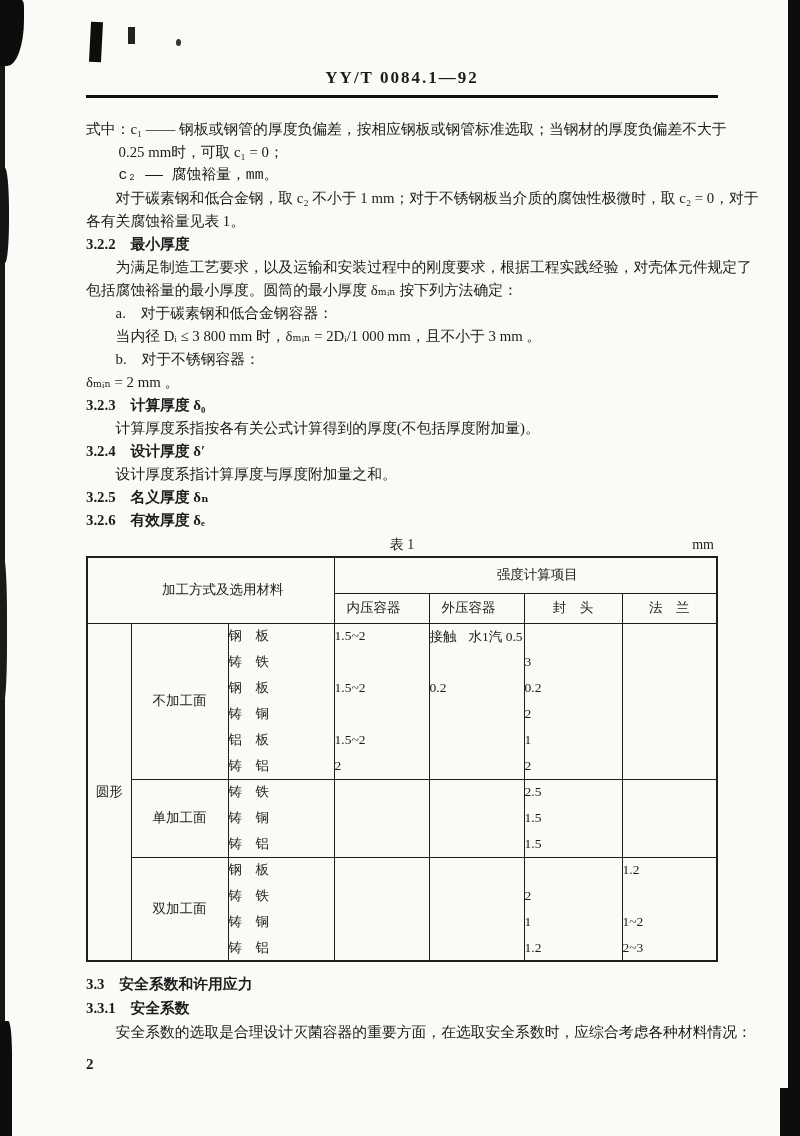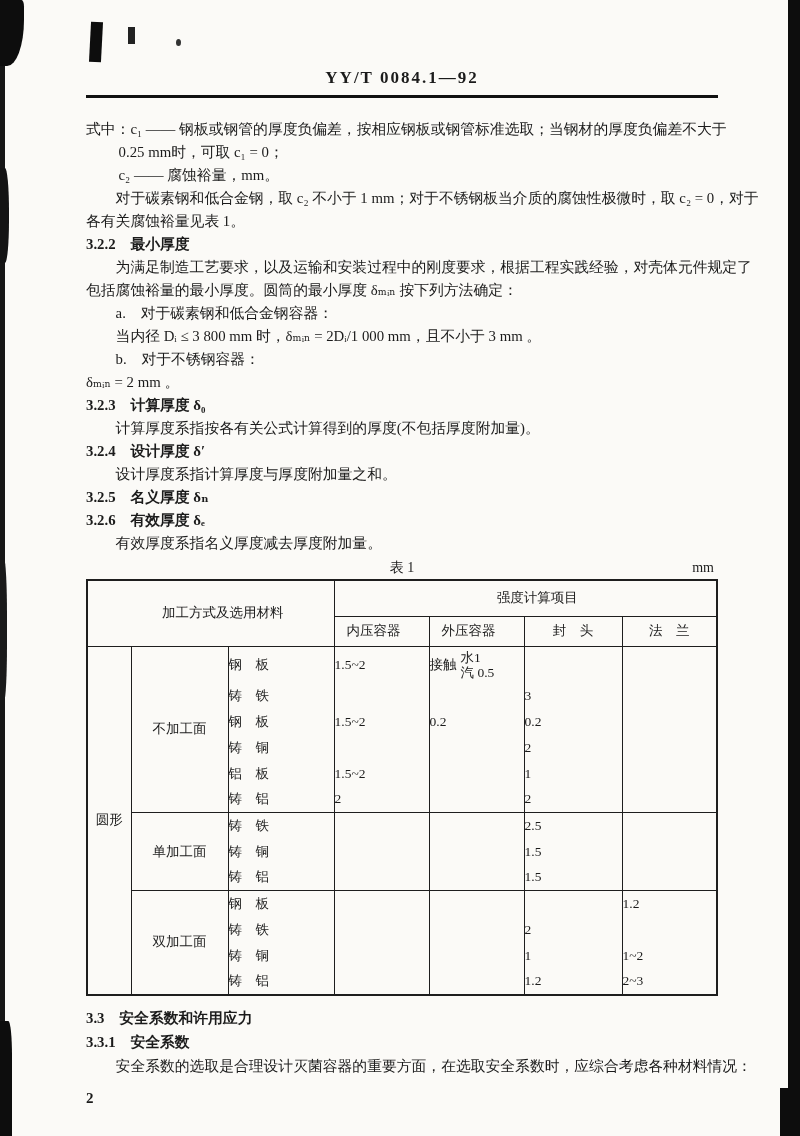--- a/index.html
+++ b/index.html
@@ -90,21 +90,21 @@
   thead tr:last-child th:nth-child(2) { text-align: left; padding-left: 12px; }
   thead tr:last-child th:nth-child(3),
   thead tr:last-child th:nth-child(4) { text-align: center; }
   tbody td { height: 26px; }
   tbody tr.group-start td { border-top: 1px solid #1e1e1e; }
   td.c-shape { text-align: center; }
   td.c-group { text-align: center; }
   td.c-mat   { padding-left: 14px; text-align: left; }
   td.c-val   { padding-left: 10px; text-align: left; }
   .outer-wrap { display: flex; align-items: center; gap: 4px; line-height: 15px; padding: 3px 0; }
-  .outer-lines { display: flex; flex-direction: column; }
+  .outer-lines { display: flex; flex-direction: row; margin-left: 8px; }
   
   .footer-text { margin-top: 10px; font-size: 14.8px; line-height: 24px; }
   .footer-text .line { white-space: nowrap; }
   .footer-text .bold { font-weight: bold; }
   .page-number { margin-top: 12px; font-weight: bold; font-size: 15px; }
 </style>
 </head>
 <body>
 
 <div class="page">
@@ -122,37 +122,36 @@
 
 
   <div class="content">
 
     <div class="doc-header">YY/T 0084.1—92</div>
     <div class="header-rule"></div>
 
     <div class="body-text" id="body-text">
         <div class="line">式中：c₁ —— 钢板或钢管的厚度负偏差，按相应钢板或钢管标准选取；当钢材的厚度负偏差不大于</div>
         <div class="line" style="text-indent: 2.2em;">0.25 mm时，可取 c₁ = 0；</div>
-        <div class="line" style="text-indent: 2.2em;">c₂ —— 腐蚀裕量，mm。</div>
+        <div class="line" style="text-indent: 2.2em; font-family: Liberation Mono, monospace;">c₂ —— 腐蚀裕量，mm。</div>
         <div class="line" style="text-indent: 2em;">对于碳素钢和低合金钢，取 c₂ 不小于 1 mm；对于不锈钢板当介质的腐蚀性极微时，取 c₂ = 0，对于</div>
         <div class="line">各有关腐蚀裕量见表 1。</div>
         <div class="line bold">3.2.2　最小厚度</div>
         <div class="line" style="text-indent: 2em;">为满足制造工艺要求，以及运输和安装过程中的刚度要求，根据工程实践经验，对壳体元件规定了</div>
         <div class="line">包括腐蚀裕量的最小厚度。圆筒的最小厚度 δₘᵢₙ 按下列方法确定：</div>
         <div class="line" style="text-indent: 2em;">a.　对于碳素钢和低合金钢容器：</div>
         <div class="line" style="text-indent: 2em;">当内径 Dᵢ ≤ 3 800 mm 时，δₘᵢₙ = 2Dᵢ/1 000 mm，且不小于 3 mm 。</div>
         <div class="line" style="text-indent: 2em;">b.　对于不锈钢容器：</div>
         <div class="line">δₘᵢₙ = 2 mm 。</div>
         <div class="line bold">3.2.3　计算厚度 δ₀</div>
         <div class="line" style="text-indent: 2em;">计算厚度系指按各有关公式计算得到的厚度(不包括厚度附加量)。</div>
         <div class="line bold">3.2.4　设计厚度 δ′</div>
         <div class="line" style="text-indent: 2em;">设计厚度系指计算厚度与厚度附加量之和。</div>
         <div class="line bold">3.2.5　名义厚度 δₙ</div>
         <div class="line bold">3.2.6　有效厚度 δₑ</div>
-        <div class="line" style="text-indent: 2em;">有效厚度系指名义厚度减去厚度附加量。</div>
       </div>
 
     <div class="caption-row">
       <span class="tbl-caption">表 1</span>
       <span class="tbl-unit">mm</span>
     </div>
 
     <table class="data-table">
       <colgroup>
         <col style="width:44px">

